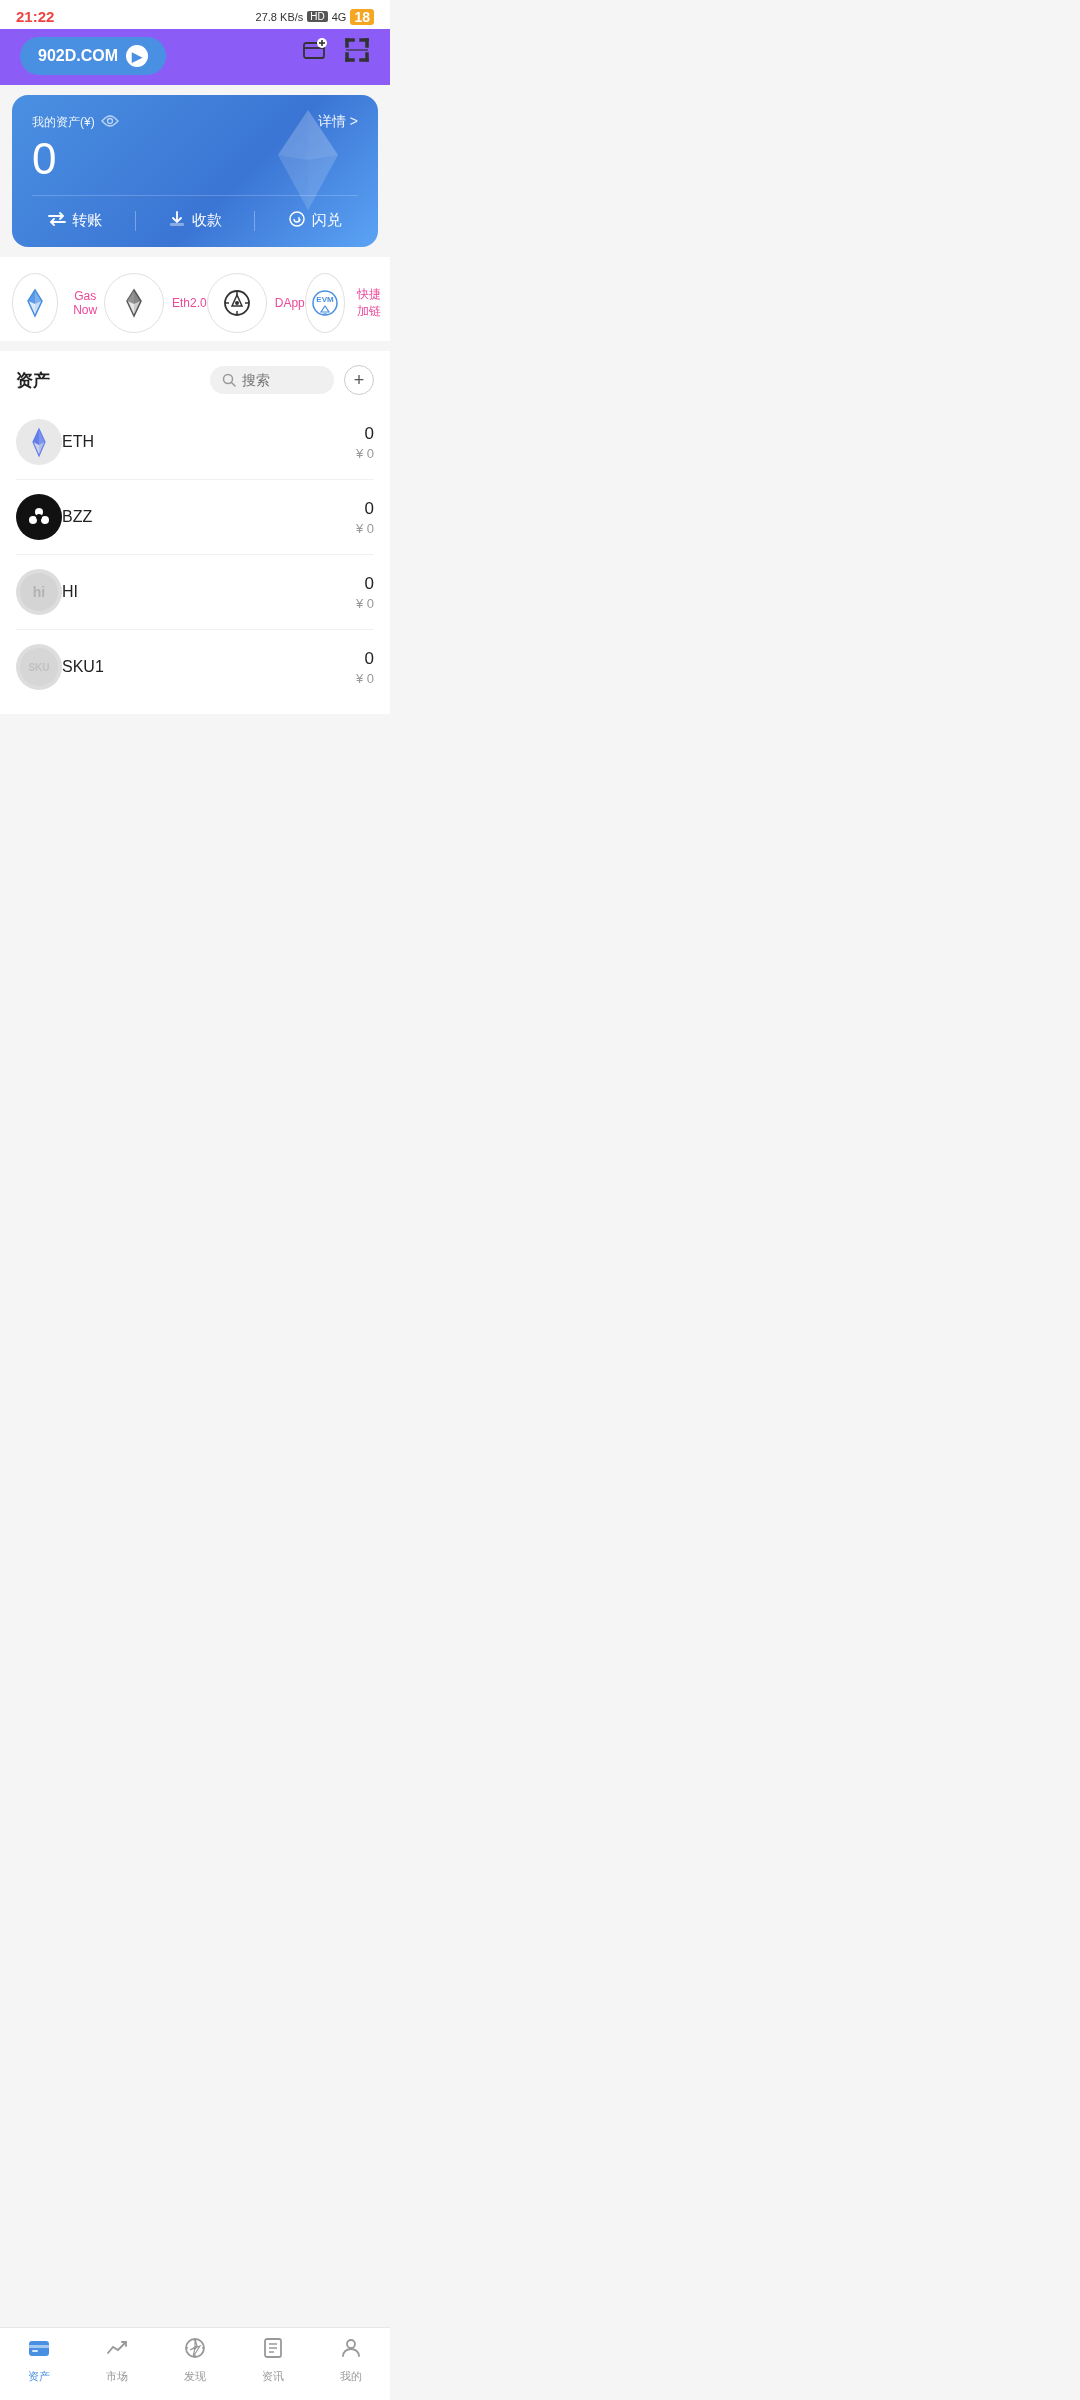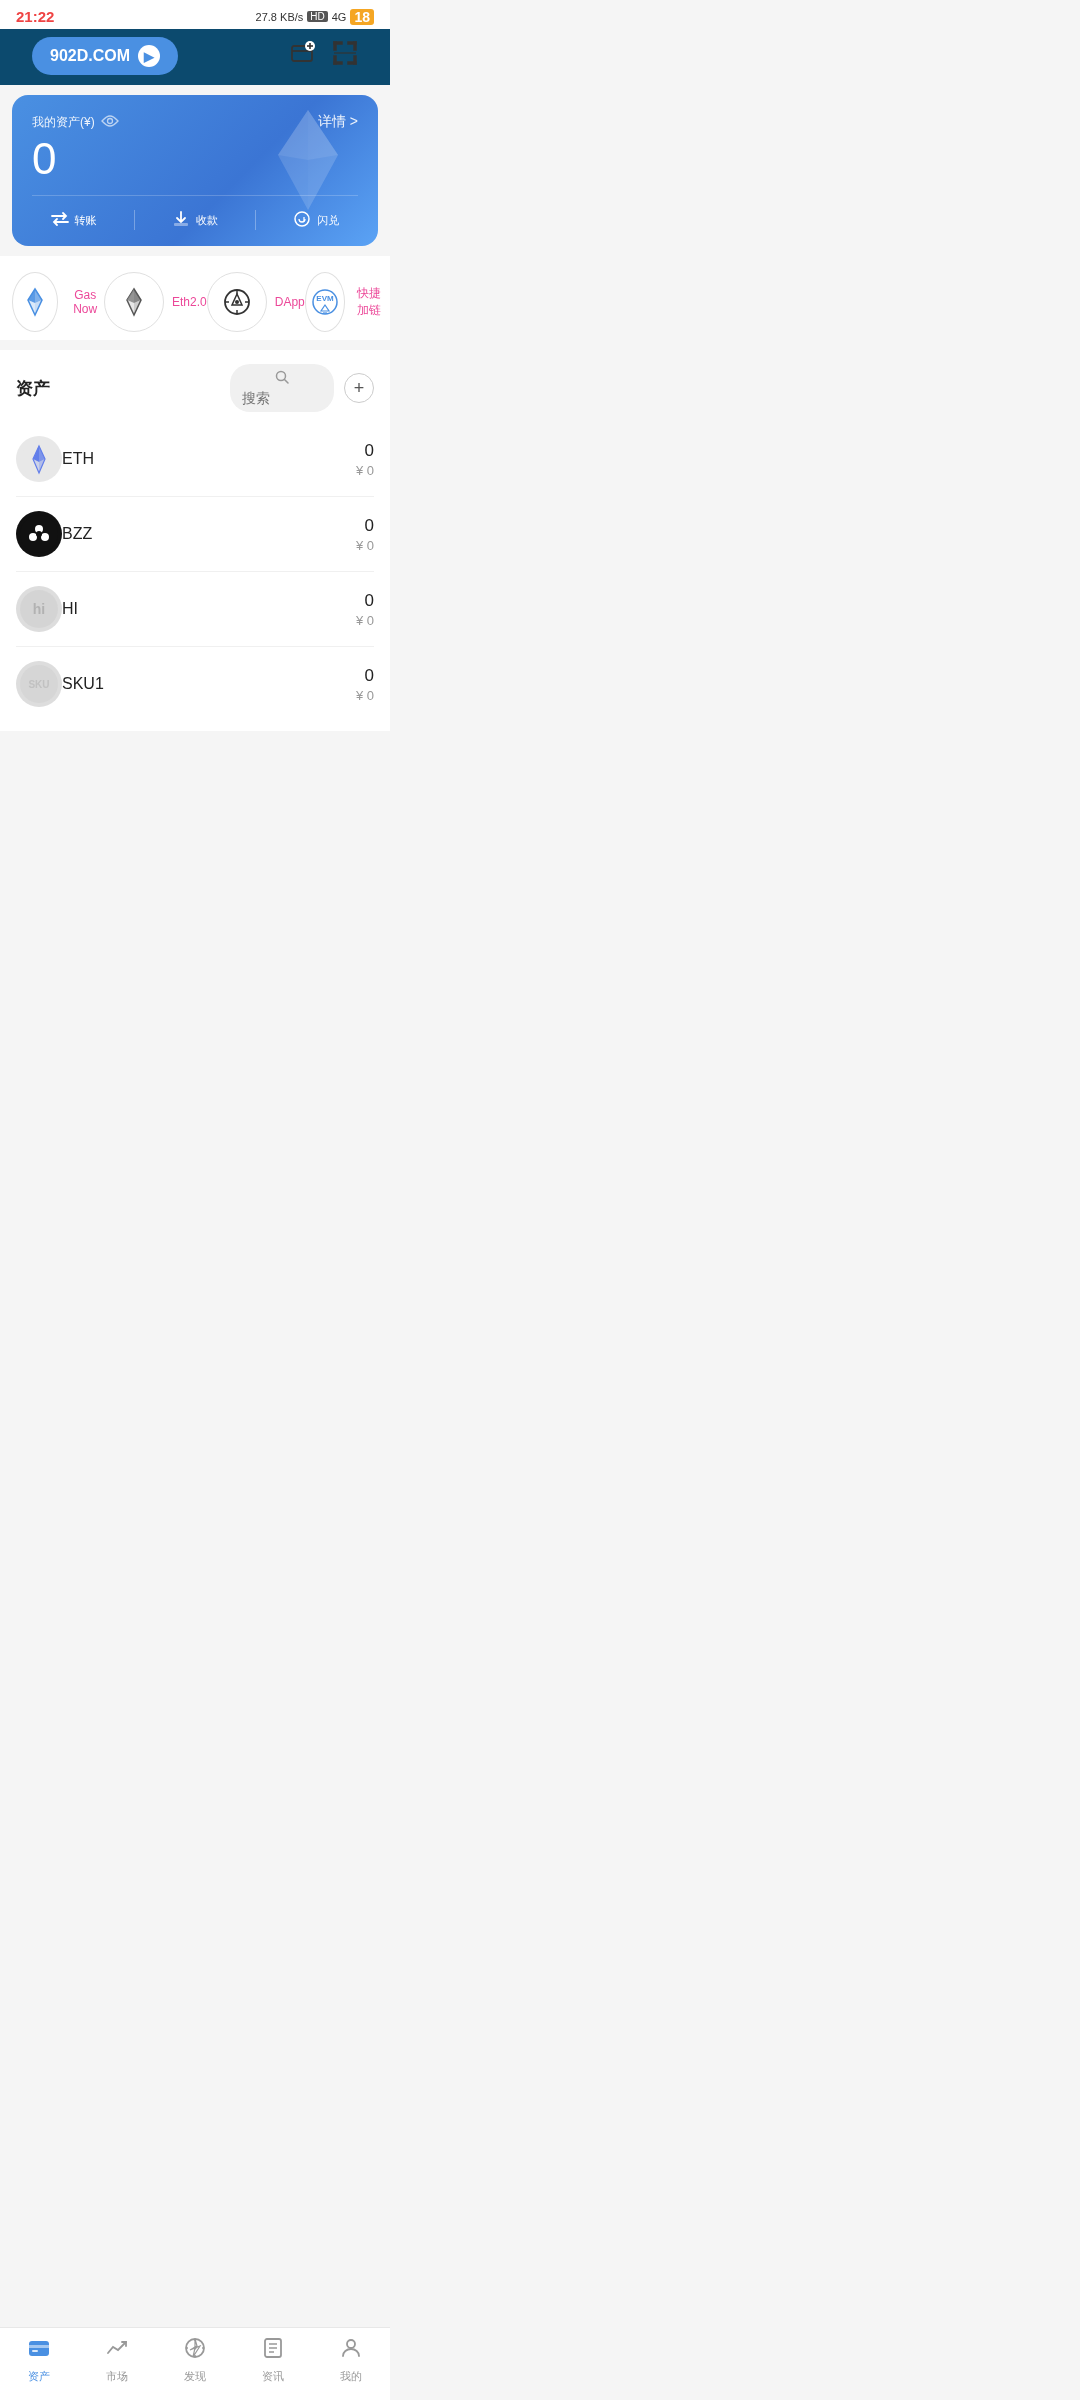--- a/index.html
+++ b/index.html
@@ -39,23 +39,23 @@
       font-size: 14px;
       padding: 0 4px;
       border-radius: 3px;
       font-weight: 600;
     }
 
     
     .header {
       display: flex;
       justify-content: space-between;
-      align-items: center;
-      padding: 8px 32px 10px;
-      background: #0c4a6e;
+      align-items: flex-start;
+      padding: 8px 20px 10px;
+      background: #8b5cf6;
     }
     .logo-btn {
       background: #4a90e2;
       color: #fff;
       font-size: 16px;
       font-weight: 700;
       padding: 8px 18px;
       border-radius: 25px;
       display: flex;
       align-items: center;
@@ -142,21 +142,21 @@
       justify-content: space-around;
       padding: 14px 0 16px;
       margin-top: 12px;
       border-top: 1px solid rgba(255,255,255,0.2);
     }
     .action-btn {
       display: flex;
       align-items: center;
       gap: 6px;
       color: #fff;
-      font-size: 11px;
+      font-size: 15px;
       background: none;
       border: none;
       cursor: pointer;
       text-align: center;
     }
     .action-divider {
       width: 1px;
       background: rgba(255,255,255,0.3);
       height: 20px;
       align-self: center;
@@ -215,21 +215,20 @@
       align-items: center;
       gap: 10px;
     }
     .search-box {
       display: flex;
       align-items: center;
       background: #f0f0f0;
       border-radius: 20px;
       padding: 6px 12px;
       gap: 6px;
-      flex-direction: column;
     }
     .search-input {
       border: none;
       background: transparent;
       font-size: 14px;
       color: #999;
       width: 80px;
       outline: none;
     }
     .add-btn {

